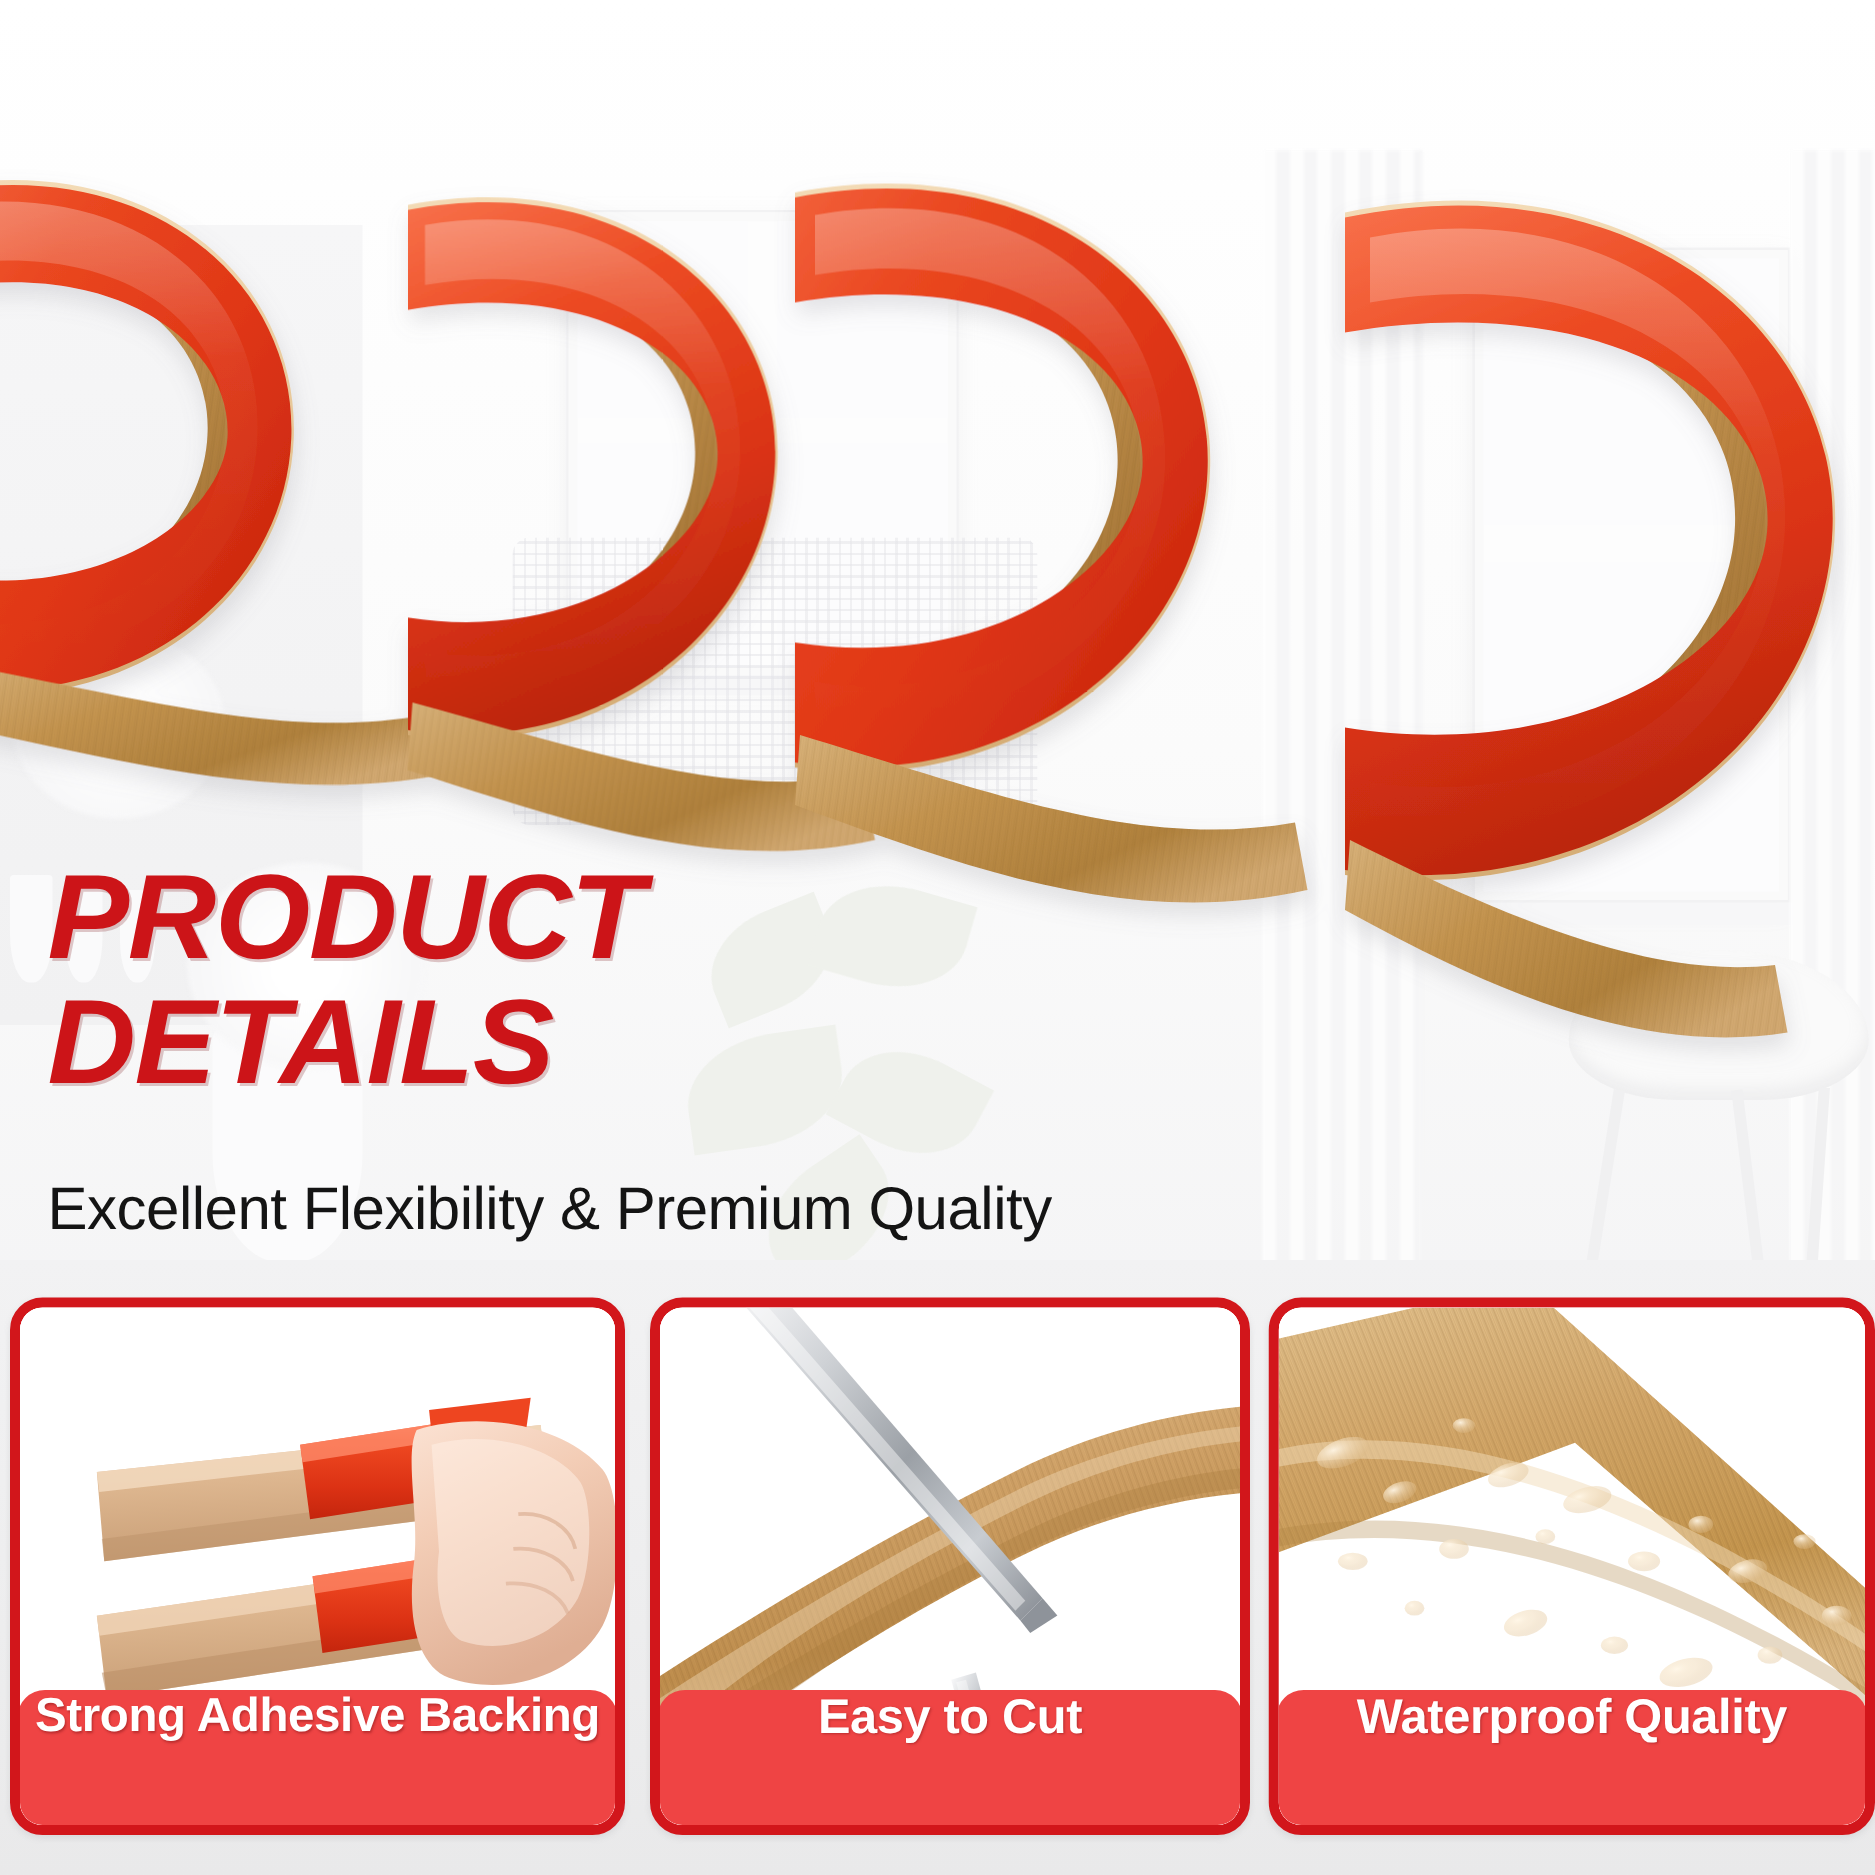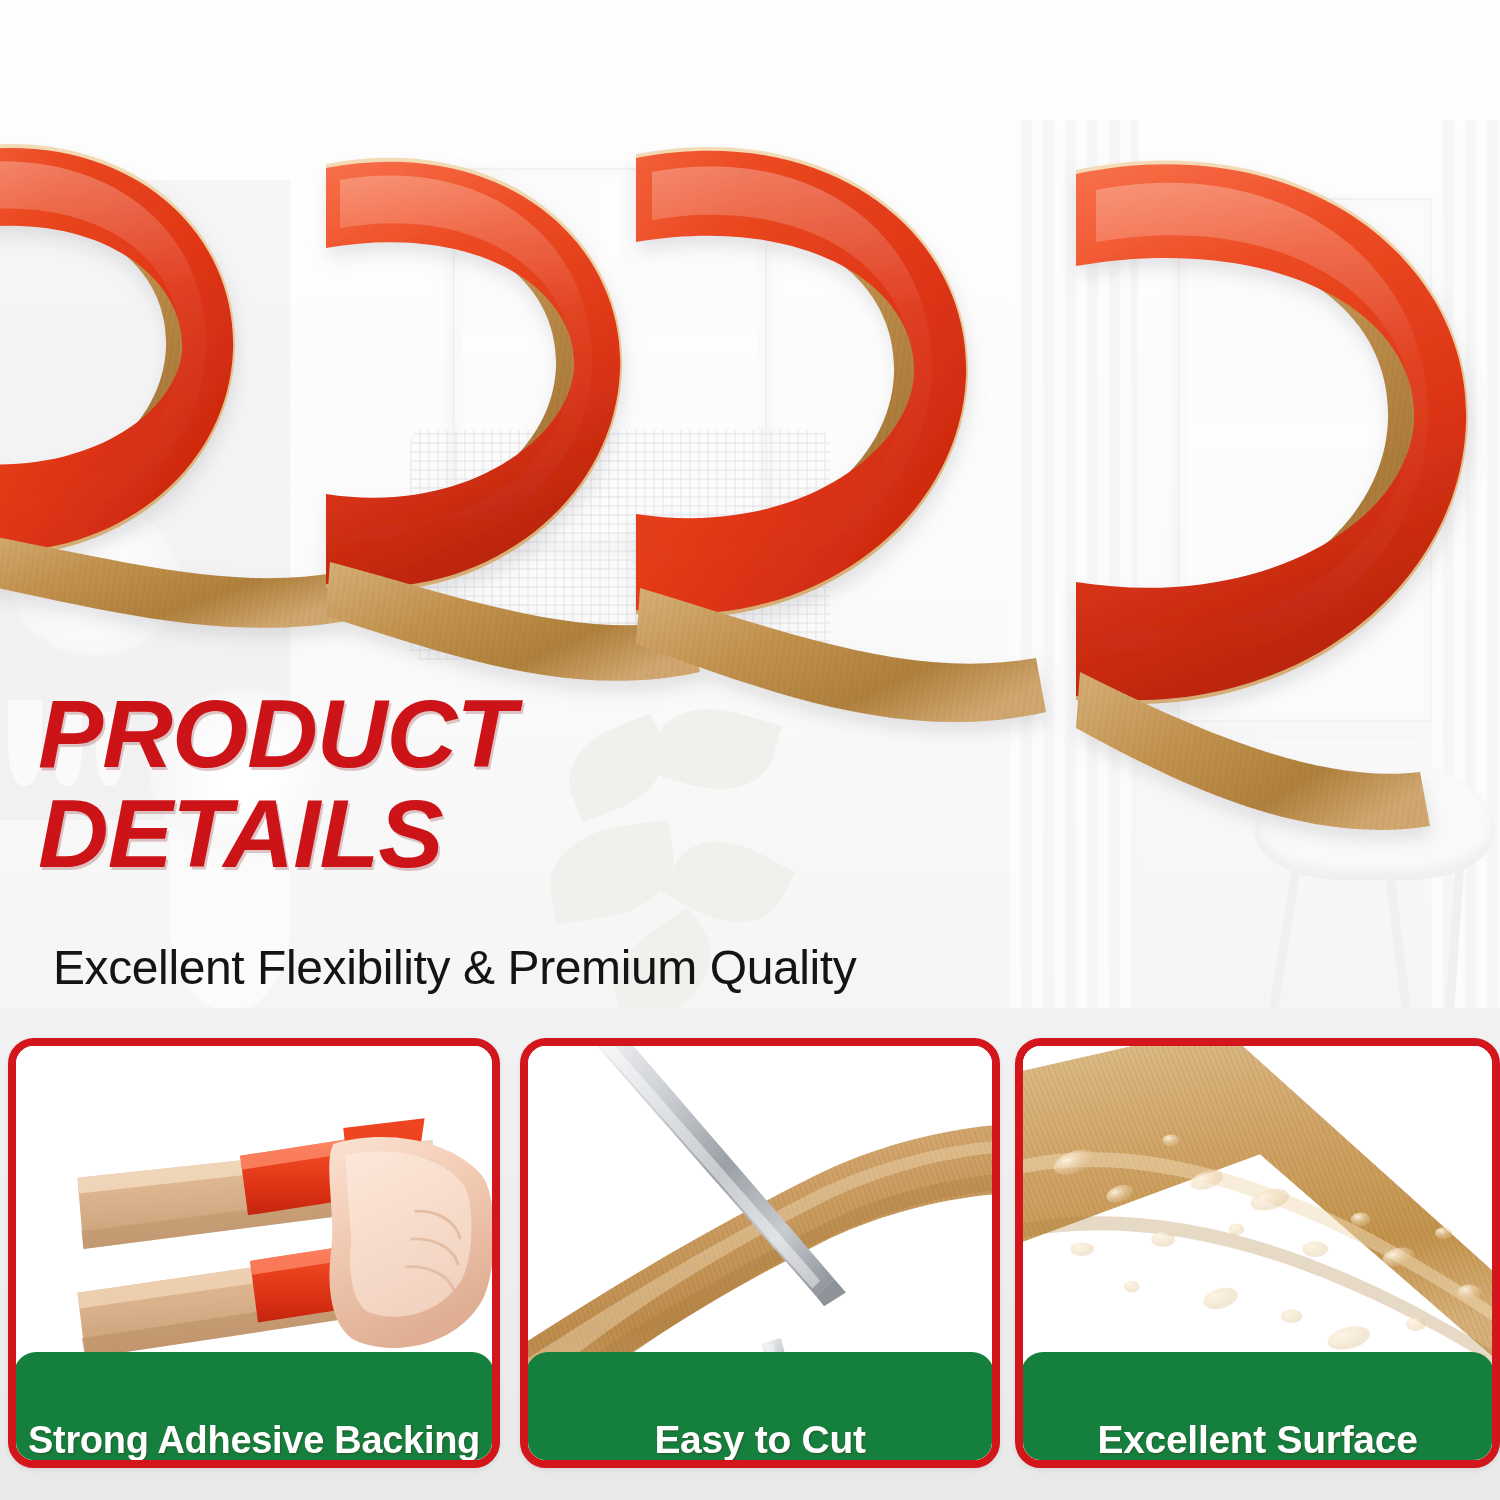--- a/index.html
+++ b/index.html
@@ -64,43 +64,43 @@
     letter-spacing:-1px;
     color:#CC1418;
     font-family:"Liberation Sans","DejaVu Sans",sans-serif;
     text-shadow:2px 3px 0 rgba(120,10,12,.22);
     transform:scaleX(1.02);
     transform-origin:left center;
     white-space:nowrap;
   }
   #headline-line2 { margin-top:8px; }
   #subtitle {
-    position:absolute; left:53px; top:940px;
+    position:absolute; left:38px; top:940px;
     font-size:48px; font-weight:normal; color:#141414;
     letter-spacing:-.4px; white-space:nowrap;
     font-family:"Liberation Sans","DejaVu Sans",sans-serif;
   }
 
   
   #feature-row { position:absolute; left:0; top:1038px; width:1500px; height:432px; }
   .feature-card {
     position:absolute; top:0; height:430px;
     border:8px solid #D2161B;
     border-radius:26px;
     background:#ffffff;
     overflow:hidden;
     box-shadow:0 2px 5px rgba(140,140,145,.18);
   }
   .card-photo { position:absolute; left:0; right:0; top:0; bottom:0; overflow:hidden; background:#fff; }
   .card-photo svg { position:absolute; left:0; top:0; width:100%; height:100%; }
   .card-caption {
     position:absolute; left:-2px; right:-2px; bottom:-2px; height:110px;
-    background:#15803d;
+    background:#ef4444;
     border-radius:22px 22px 18px 18px;
-    display:flex; align-items:flex-end; justify-content:center;
+    display:flex; align-items:flex-start; justify-content:center;
   }
   .card-caption span {
     color:#ffffff; font-size:39px; font-weight:bold;
     letter-spacing:-.3px; white-space:nowrap;
     text-shadow:1px 1px 2px rgba(90,6,8,.35);
     font-family:"Liberation Sans","DejaVu Sans",sans-serif;
   }
   #card-0 { left:8px;   width:492px; }
   #card-1 { left:520px; width:480px; }
   #card-2 { left:1015px;width:485px; }
@@ -427,17 +427,17 @@
         <ellipse cx="200" cy="256" rx="18" ry="10" fill="url(#drop)" transform="rotate(-16 200 256)"></ellipse>
         <ellipse cx="272" cy="274" rx="11" ry="7" fill="url(#drop)"></ellipse>
         <ellipse cx="330" cy="296" rx="22" ry="11" fill="url(#drop)" transform="rotate(-14 330 296)"></ellipse>
         <ellipse cx="398" cy="282" rx="10" ry="7" fill="url(#drop)"></ellipse>
         <ellipse cx="110" cy="244" rx="8" ry="6" fill="url(#drop)"></ellipse>
         <ellipse cx="60" cy="206" rx="12" ry="7" fill="url(#drop)"></ellipse>
         <ellipse cx="452" cy="250" rx="12" ry="8" fill="url(#drop)"></ellipse>
       </svg>
     </div>
     <div class="card-caption">
-      <span>Excellent Surface</span>
+      <span>Waterproof Quality</span>
     </div>
   </div>
 
 </div>
 
 </body></html>

